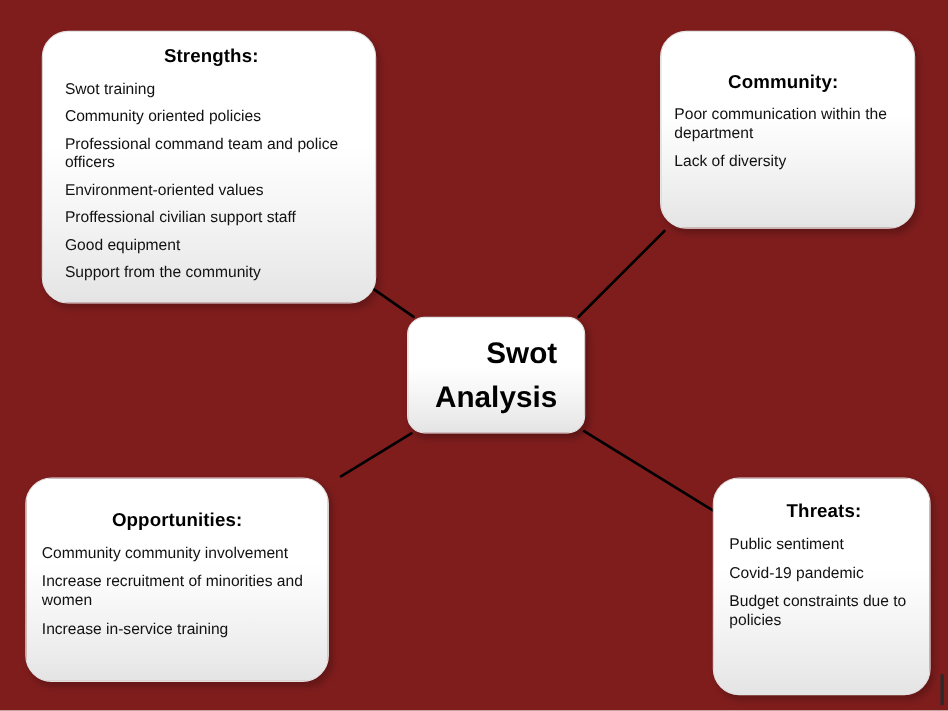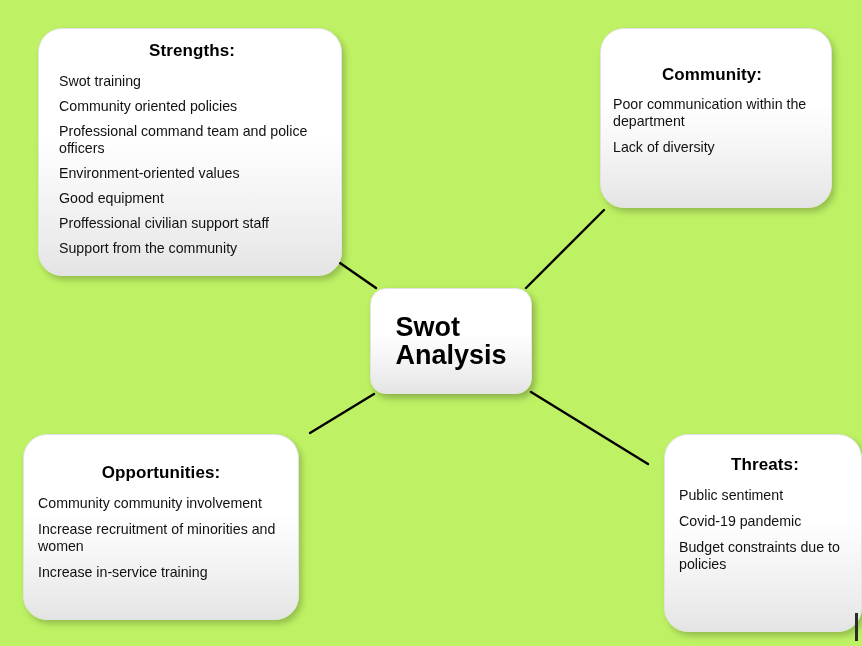--- a/index.html
+++ b/index.html
@@ -5,21 +5,21 @@
 <style>
   html, body {
     margin: 0;
     padding: 0;
     background: #ffffff;
   }
   #canvas {
     position: relative;
     width: 862px;
     height: 646px;
-    background: #bef264;
+    background: #7f1d1d;
     overflow: hidden;
     font-family: "Liberation Sans", "DejaVu Sans", sans-serif;
   }
 
   
   #connectors {
     position: absolute;
     left: 0;
     top: 0;
     width: 862px;
@@ -94,41 +94,40 @@
   #node-opportunities .node-title { margin: 0 0 12px 0; }
 
   
   #node-threats {
     left: 648px;
     top: 434px;
     width: 198px;
     height: 198px;
     padding: 20px 10px 10px 14px;
     border-radius: 24px;
-    margin-left: 16px;
   }
   #node-threats .node-title { margin: 0 0 12px 0; }
 
   
   #node-center {
     left: 370px;
     top: 288px;
     width: 162px;
     height: 106px;
     border-radius: 16px;
     display: flex;
     align-items: center;
     justify-content: center;
     box-shadow: 3px 4px 7px rgba(0,0,0,0.28);
   }
   #node-center .center-label {
     font-size: 27px;
     font-weight: bold;
-    line-height: 28px;
-    text-align: left;
+    line-height: 40px;
+    text-align: right;
     color: #000000;
     white-space: pre-line;
   }
 
   
   #edge-mark {
     position: absolute;
     left: 855px;
     top: 613px;
     width: 3px;
@@ -148,22 +147,22 @@
     <line x1="531" y1="392" x2="648" y2="464" stroke="#000000" stroke-width="2.4" stroke-linecap="round"></line>
   </svg>
 
   <div class="node" id="node-strengths">
     <div class="node-title">Strengths:</div>
     <ul class="node-list">
       <li>Swot training</li>
       <li>Community oriented policies</li>
       <li>Professional command team and police officers</li>
       <li>Environment-oriented values</li>
+      <li>Proffessional civilian support staff</li>
       <li>Good equipment</li>
-      <li>Proffessional civilian support staff</li>
       <li>Support from the community</li>
     </ul>
   </div>
 
   <div class="node" id="node-weaknesses">
     <div class="node-title">Community:</div>
     <ul class="node-list">
       <li>Poor communication within the department</li>
       <li>Lack of diversity</li>
     </ul>

